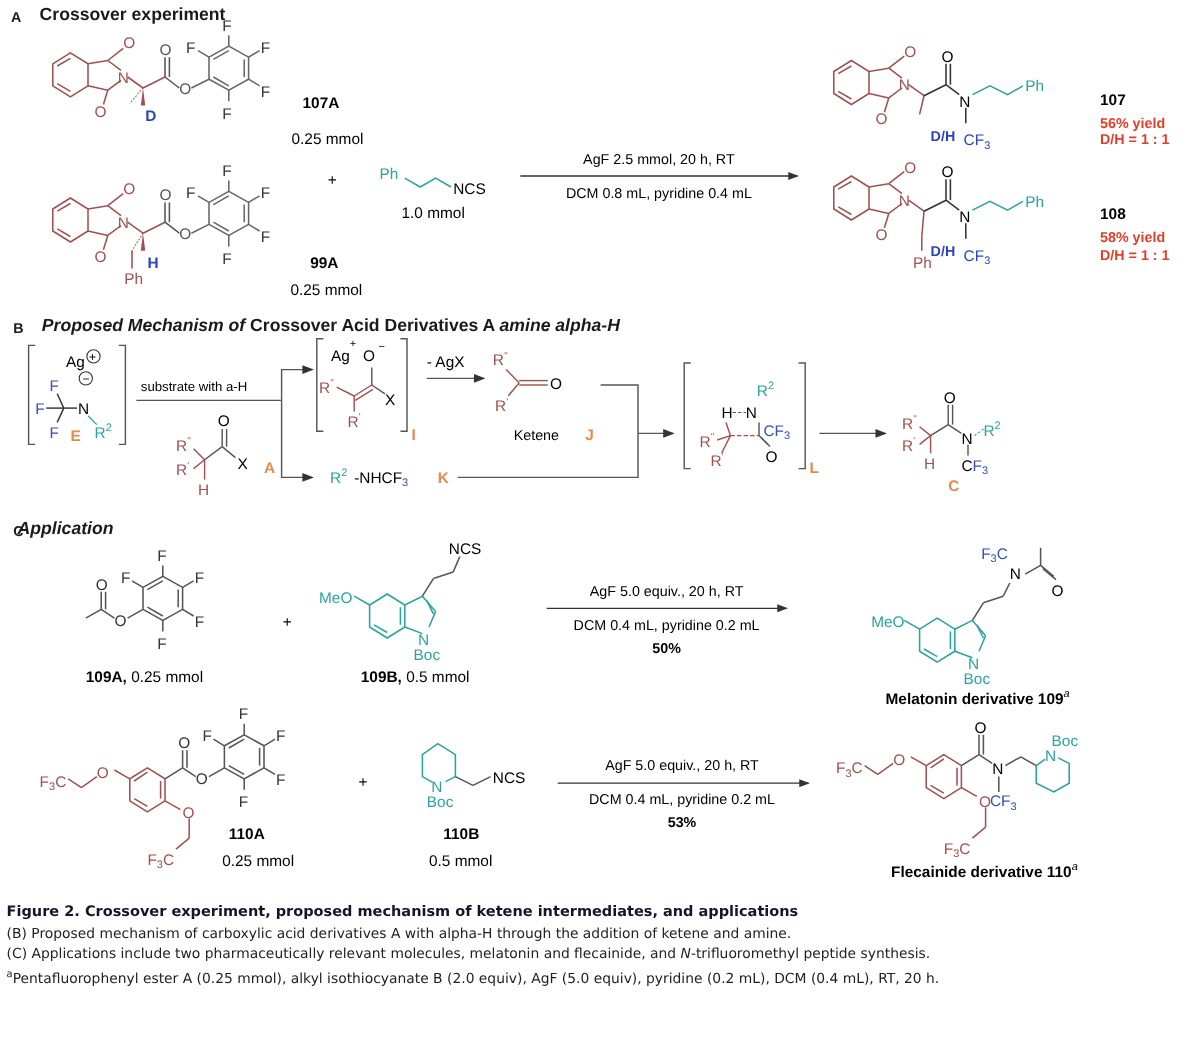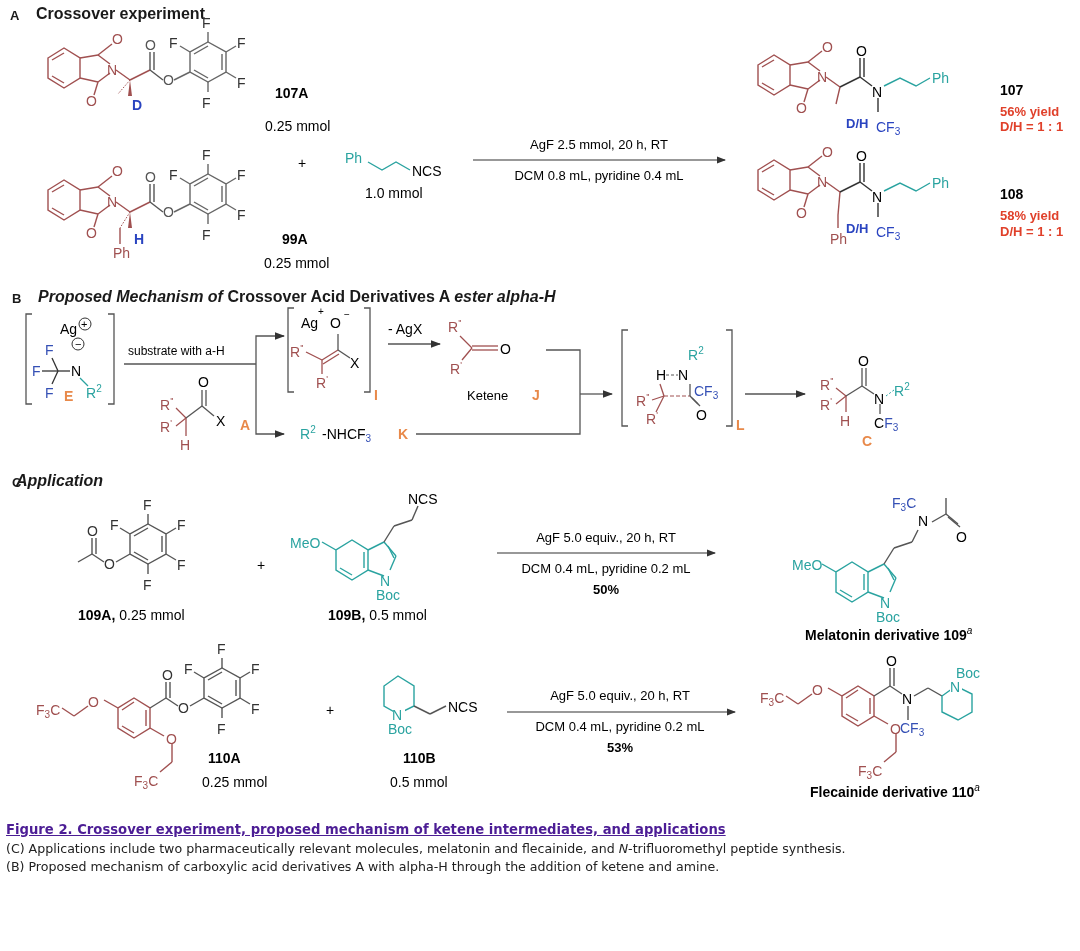--- a/index.html
+++ b/index.html
@@ -3,21 +3,21 @@
 <meta charset="utf-8">
 <style>
   html, body { margin:0; padding:0; background:#ffffff; }
   body { width:1080px; height:951px; position:relative; overflow:hidden; font-family:"Liberation Sans", sans-serif; color:#1a1a1a; }
   .abs { position:absolute; }
   .sec-label { font-size:13px; font-weight:bold; }
   .sec-title { font-size:16px; font-weight:bold; }
   .it { font-style:italic; }
   svg text { font-family:"Liberation Sans", sans-serif; }
   .cap { position:absolute; left:6px; width:1070px; font-family:"DejaVu Sans", sans-serif; font-size:12.6px; color:#222; line-height:18.5px; }
-  .cap-title { color:#4c1d95; font-weight:bold; font-size:13.2px;text-decoration:underline; }
+  .cap-title { color:#0f172a; font-weight:bold; font-size:13.2px; }
 </style>
 </head>
 <body>
 
 <div class="abs sec-label" style="left:10px;top:8px;">A</div>
 <div class="abs sec-title" style="left:36px;top:5px;text-align:right;">Crossover experiment</div>
 
 <svg class="abs" style="left:0;top:0" width="1080" height="290">
   <defs>
     <marker id="ah" markerWidth="8" markerHeight="6" refX="7" refY="3" orient="auto">
@@ -206,21 +206,21 @@
   <text x="932" y="188" font-size="14" fill="#2aa3a0">Ph</text>
   <text x="1000" y="199" font-size="14" font-weight="bold">108</text>
   <text x="1000" y="220" font-size="13" font-weight="bold" fill="#e0402a">58% yield</text>
   <text x="1000" y="236" font-size="13" font-weight="bold" fill="#e0402a">D/H = 1 : 1</text>
 </svg>
 
 <div class="abs sec-label" style="left:12px;top:291px;">B</div>
 <div class="abs" style="left:38px;top:288px;font-size:16px;font-weight:bold;">
   <span class="it">Proposed Mechanism of</span>
   <span>Crossover Acid Derivatives A</span>
-  <span class="it">ester alpha-H</span>
+  <span class="it">amine alpha-H</span>
 </div>
 
 <svg class="abs" style="left:0;top:300px" width="1080" height="160">
   <defs>
     <marker id="ah2" markerWidth="8" markerHeight="6" refX="7" refY="3" orient="auto">
       <path d="M0,0 L8,3 L0,6 z" fill="#333"></path>
     </marker>
   </defs>
 
   <g stroke="#555" stroke-width="1.3" fill="none">
@@ -563,15 +563,16 @@
   <text x="886" y="176" font-size="14">O</text>
   <text x="902" y="214" font-size="14">N</text>
   <text x="900" y="243" font-size="14" fill="#3550b5">CF<tspan font-size="10" dy="3">3</tspan></text>
   <text x="950" y="202" font-size="14" fill="#2aa3a0">N</text>
   <text x="956" y="188" font-size="14" fill="#2aa3a0">Boc</text>
   <text x="810" y="307" font-size="14" font-weight="bold"><tspan>Flecainide derivative</tspan>  <tspan>110</tspan><tspan font-size="10" dy="-6" font-style="italic" font-weight="normal">a</tspan></text>
 </svg>
 
 <div class="cap" style="top:821px;">
   <div class="cap-title">Figure 2.  Crossover experiment, proposed mechanism of ketene intermediates, and applications</div>
+  <div>(B) Proposed mechanism of carboxylic acid derivatives A with alpha-H through the addition of ketene and amine.</div>
   <div><span>(C) Applications include two pharmaceutically relevant molecules, melatonin and flecainide, and </span><span class="it">N</span><span>-trifluoromethyl peptide synthesis.</span></div>
-  <div>(B) Proposed mechanism of carboxylic acid derivatives A with alpha-H through the addition of ketene and amine.</div>
+  <div><sup style="font-size:9px">a</sup><span>Pentafluorophenyl ester A (0.25 mmol), alkyl isothiocyanate B (2.0 equiv), AgF (5.0 equiv), pyridine (0.2 mL), DCM (0.4 mL), RT, 20 h.</span></div>
 </div>
 
 </body></html>

